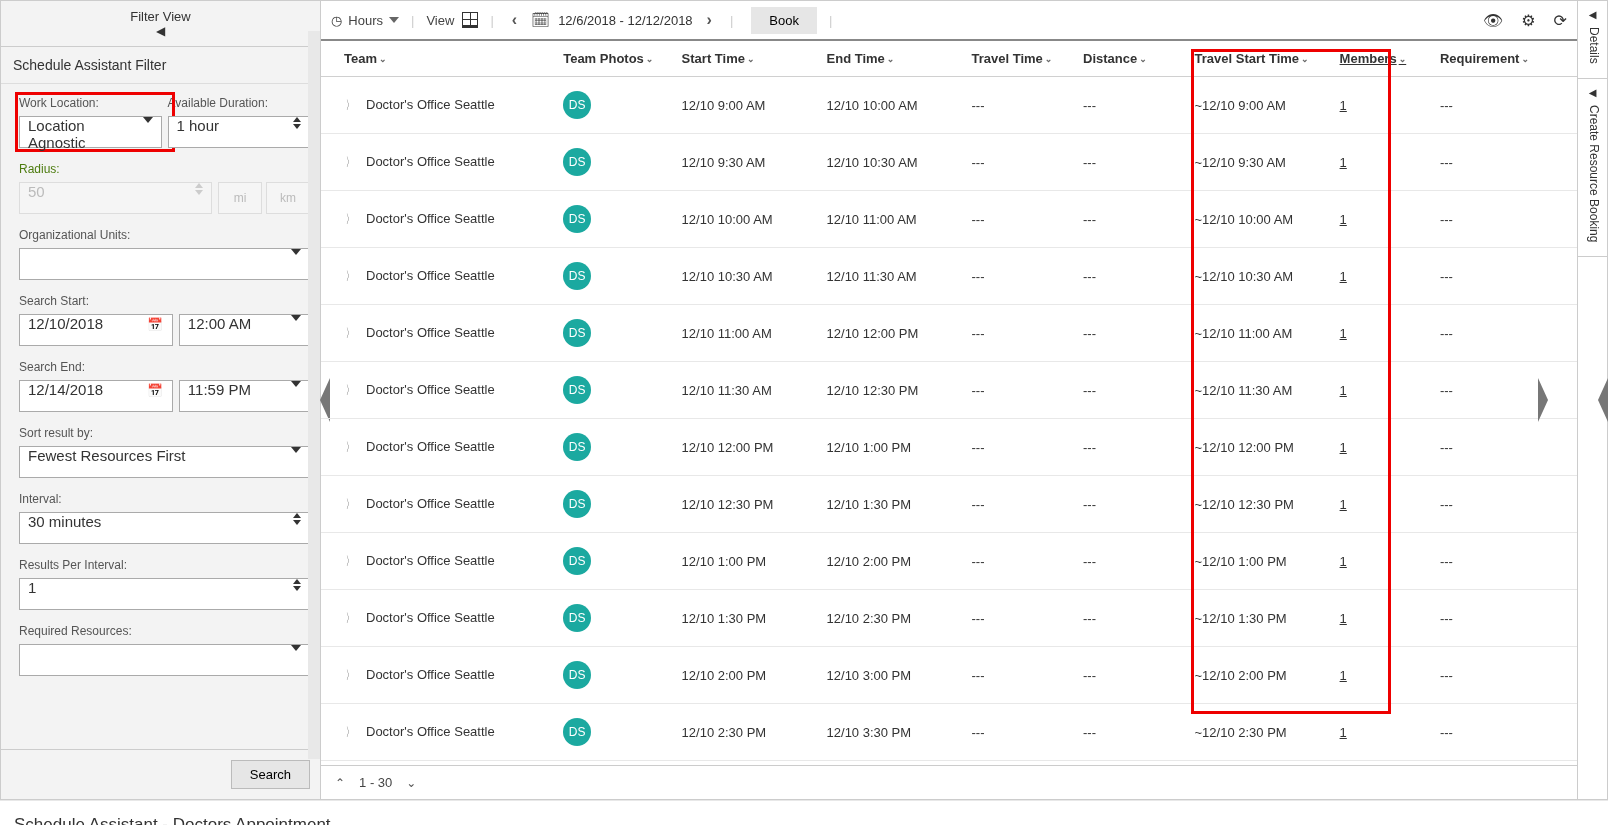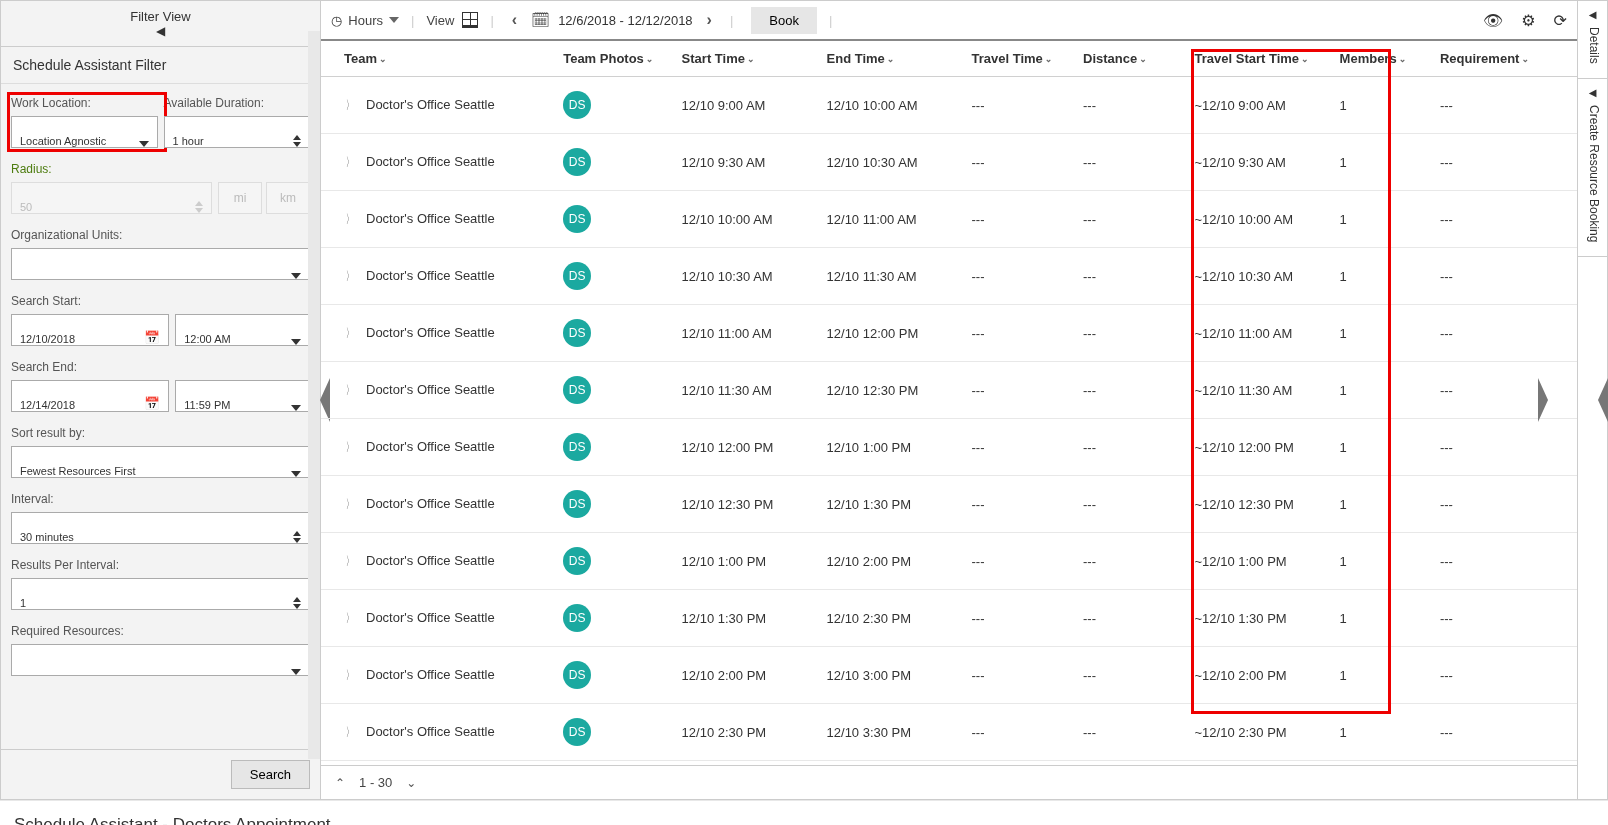--- a/index.html
+++ b/index.html
@@ -5,26 +5,26 @@
   * { box-sizing: border-box; margin: 0; padding: 0; }
   body { font-family: "Segoe UI", Arial, sans-serif; font-size: 13px; color: #333; background: #fff; }
   .app { display: flex; height: 800px; border: 1px solid #ccc; position: relative; }
   
   
   .filter-panel { width: 320px; background: #f3f3f3; border-right: 1px solid #ccc; display: flex; flex-direction: column; position: relative; }
   .filter-header { padding: 8px 12px; border-bottom: 1px solid #ccc; display: flex; justify-content: space-between; align-items: center; background: #f3f3f3; flex-direction: column; }
   .filter-header .title { font-size: 13px; }
   .filter-subheader { padding: 10px 12px; font-size: 14px; color: #333; border-bottom: 1px solid #ddd; }
   .filter-body { flex: 1; overflow-y: auto; padding: 12px 10px; position: relative; }
-  .filter-row { margin-bottom: 14px; }
+  .filter-row { margin-bottom: 14px; margin-left: 8px; }
   .filter-row-top { display: flex; gap: 6px; }
   .filter-group { flex: 1; }
   .filter-label { font-size: 12px; color: #555; margin-bottom: 6px; display: block; }
   .filter-label.disabled { color: #4d7c0f; }
-  .input-box { border: 1px solid #aaa; background: #fff; height: 32px; display: flex; align-items: flex-end; padding: 0 8px; font-size: 11px; position: relative; justify-content: space-between; }
+  .input-box { border: 1px solid #aaa; background: #fff; height: 32px; display: flex; align-items: flex-start; padding: 0 8px; font-size: 15px; position: relative; justify-content: space-between; }
   .input-box.disabled { background: #f5f5f5; color: #bbb; border-color: #ddd; }
   .caret-down { width: 0; height: 0; border-left: 5px solid transparent; border-right: 5px solid transparent; border-top: 6px solid #333; }
   .spinner { display: flex; flex-direction: column; font-size: 8px; line-height: 7px; }
   .spinner .up { width:0; height:0; border-left:4px solid transparent; border-right:4px solid transparent; border-bottom:5px solid #333; margin-bottom:2px;}
   .spinner .down { width:0; height:0; border-left:4px solid transparent; border-right:4px solid transparent; border-top:5px solid #333;}
   .radius-units { display:flex; gap:4px; margin-left:6px;}
   .unit-btn { border:1px solid #ddd; background:#f5f5f5; color:#bbb; height:32px; width:44px; display:flex; align-items:center; justify-content:center; font-size:12px;}
   .date-row { display:flex; gap:6px; }
   .date-input { flex:1.2; }
   .time-input { flex:1; }
@@ -52,21 +52,21 @@
   table { width:100%; border-collapse: collapse; }
   th { text-align:left; font-weight:600; font-size:13px; padding:10px 8px; border-bottom:1px solid #d0d0d0; white-space:nowrap; position:sticky; top:0; background:#fff;}
   th .sort-caret { font-size:9px; color:#666; margin-left:2px; position:relative; top:-1px;}
   td { padding:14px 8px; border-bottom:1px solid #e8e8e8; font-size:13px; white-space:nowrap;}
   .expand-chev { color:#555; margin-right:10px; font-size:12px; display:inline-block; transform:scaleX(0.7);}
   .avatar { width:28px; height:28px; border-radius:50%; background:#1ba9a0; color:#fff; display:inline-flex; align-items:center; justify-content:center; font-size:12px; font-weight:500;}
   .col-team { padding-left:23px; width:210px;}
   .col-photo { width:100px;}
   .col-start, .col-end, .col-tstart { width:130px;}
   .col-travel, .col-dist { width:100px;}
-  .col-members { width:90px;}
+  .col-members { width:90px;text-decoration:underline;}
   .col-req { width:130px;}
   
   .red-box-2 { top:48px; left:870px; width:200px; height:665px; }
 
   .footer-bar { height:34px; border-top:1px solid #ccc; display:flex; align-items:center; padding:0 14px; gap:14px; font-size:13px; color:#444;}
   .footer-chev { font-size:12px; color:#555;}
 
   
   .side-tabs { width:30px; background:#fff; border-left:1px solid #ccc; display:flex; flex-direction:column;}
   .side-tab { flex:none; writing-mode: vertical-rl; text-orientation: mixed; padding:26px 6px 14px 6px; font-size:12px; border-bottom:1px solid #ccc; position:relative; color:#333;}

